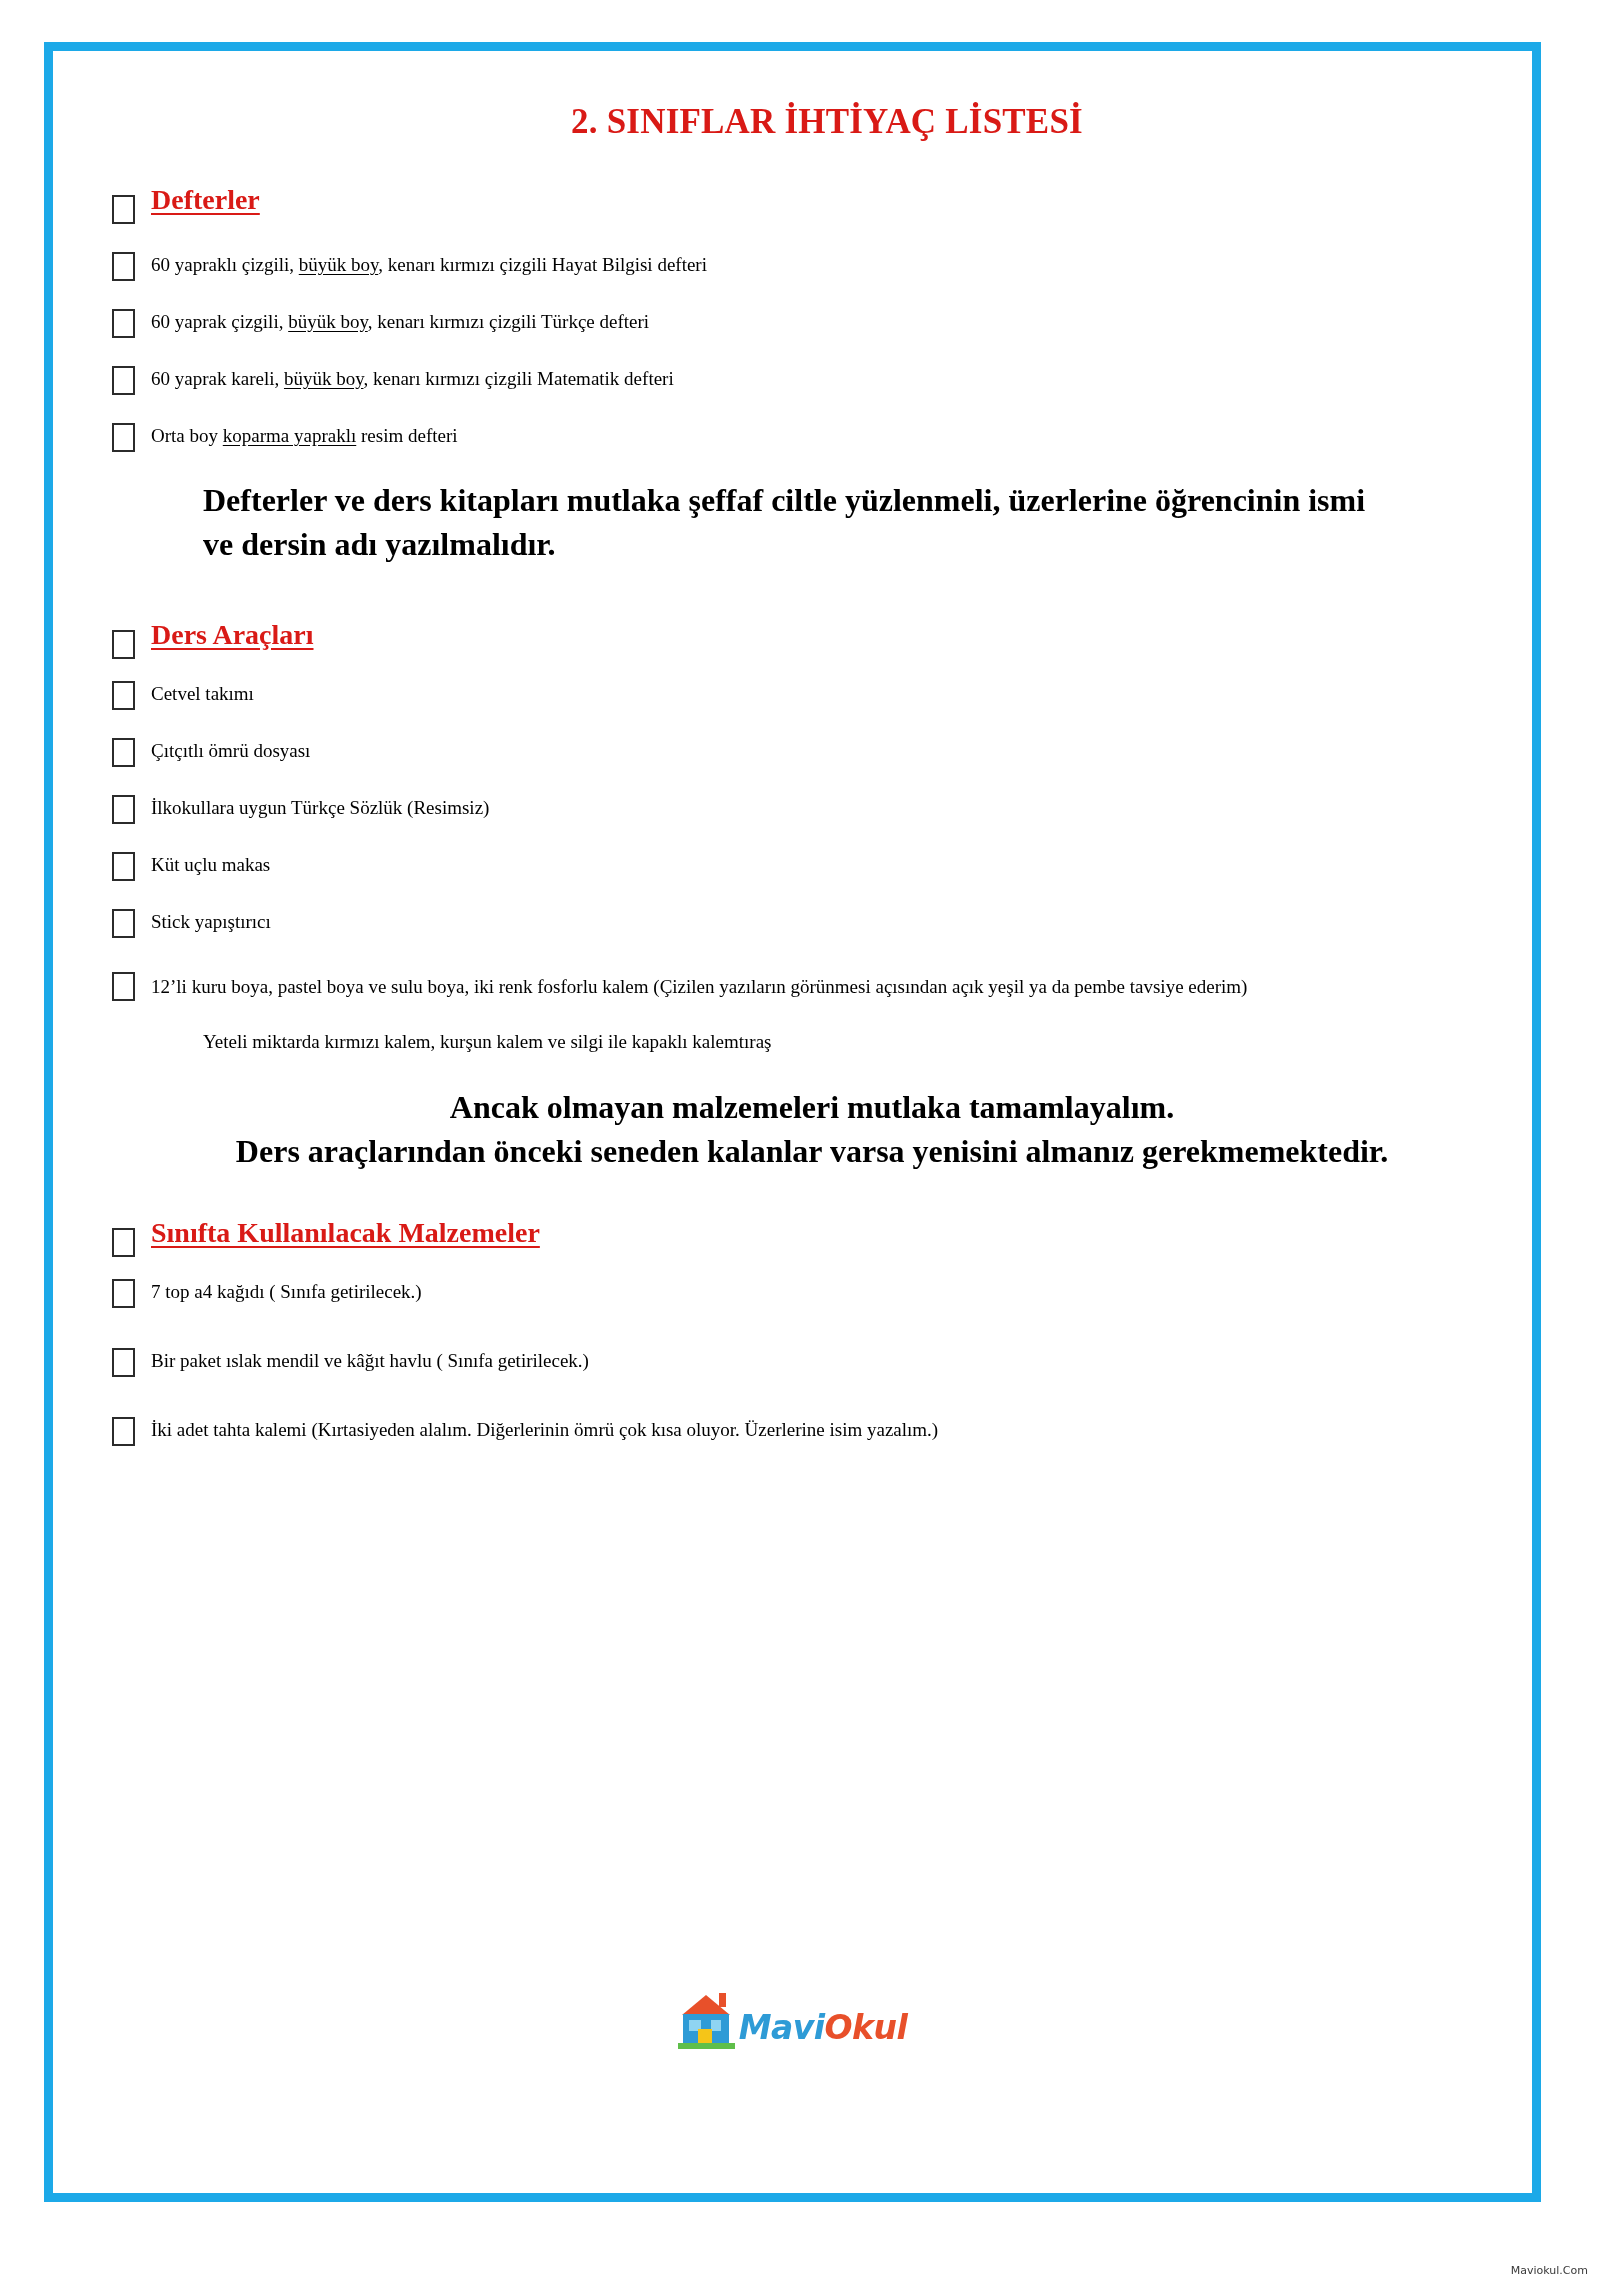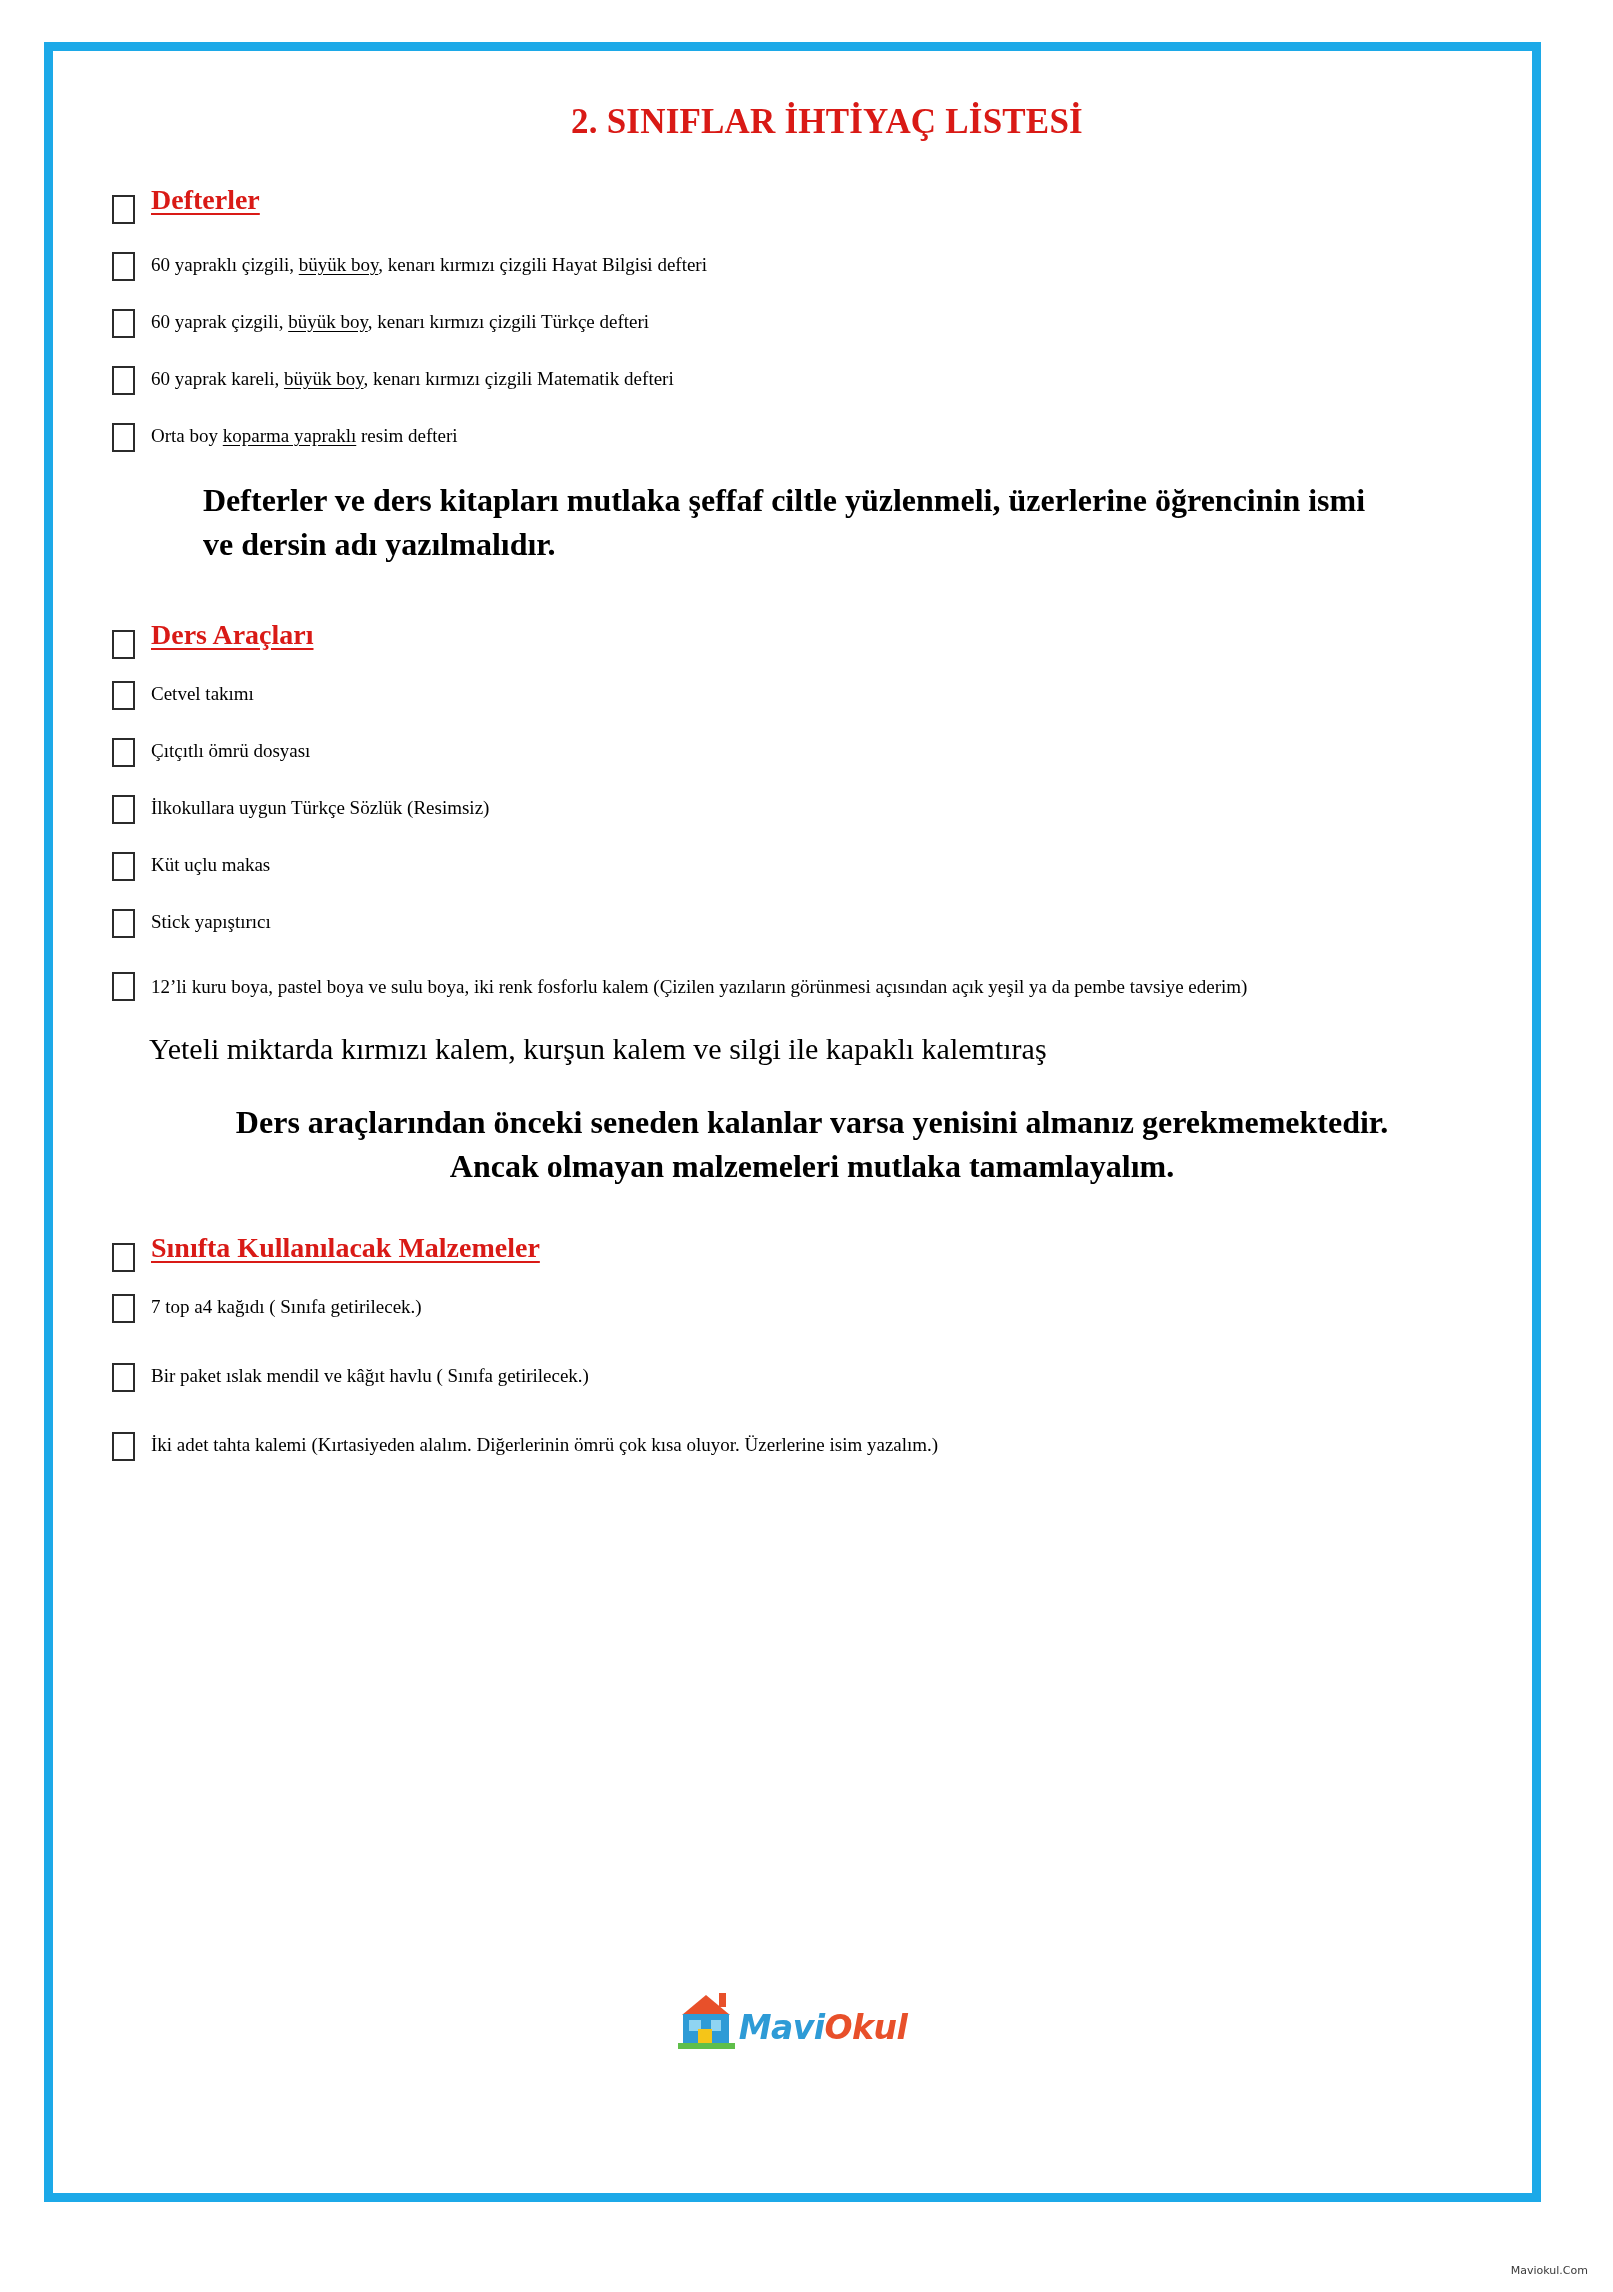--- a/index.html
+++ b/index.html
@@ -90,23 +90,23 @@
   .note {
     font-weight: bold;
     font-size: 32px;
     line-height: 1.38;
   }
   .note-left   { margin: 26px 0 0 91px; max-width: 1168px; }
   .note-center { margin: 30px 0 0 91px; text-align: center; max-width: 1218px; }
 
   
   .plain-line {
-    font-size: 30px;
+    font-size: 19px;
     line-height: 1.34;
-    margin-left: 37px;
+    margin-left: 91px;
   }
 
   
   .gap-28 { height: 28px; }
   .gap-34 { height: 34px; }
   .gap-40 { height: 40px; }
   .gap-46 { height: 46px; }
   .gap-56 { height: 55px; }
 
   
@@ -271,22 +271,22 @@
     <div class="row mid">
       <span class="cb"></span>
       <span class="row-text" style="max-width:1119px">12’li kuru boya, pastel boya ve sulu boya, iki renk fosforlu kalem (Çizilen yazıların görünmesi açısından açık yeşil ya da pembe tavsiye ederim)</span>
     </div>
 
     <div class="gap-28"></div>
 
     <div class="plain-line">Yeteli miktarda kırmızı kalem, kurşun kalem ve silgi ile kapaklı kalemtıraş</div>
 
     <div class="note note-center">
+      <div>Ancak olmayan malzemeleri mutlaka tamamlayalım.</div>
       <div>Ders araçlarından önceki seneden kalanlar varsa yenisini almanız gerekmemektedir.</div>
-      <div>Ancak olmayan malzemeleri mutlaka tamamlayalım.</div>
     </div>
 
     <div class="gap-46"></div>
 
     <div class="row head-row">
       <span class="cb"></span>
       <span class="row-text section-head">Sınıfta Kullanılacak Malzemeler</span>
     </div>
 
     <div class="gap-28"></div>

